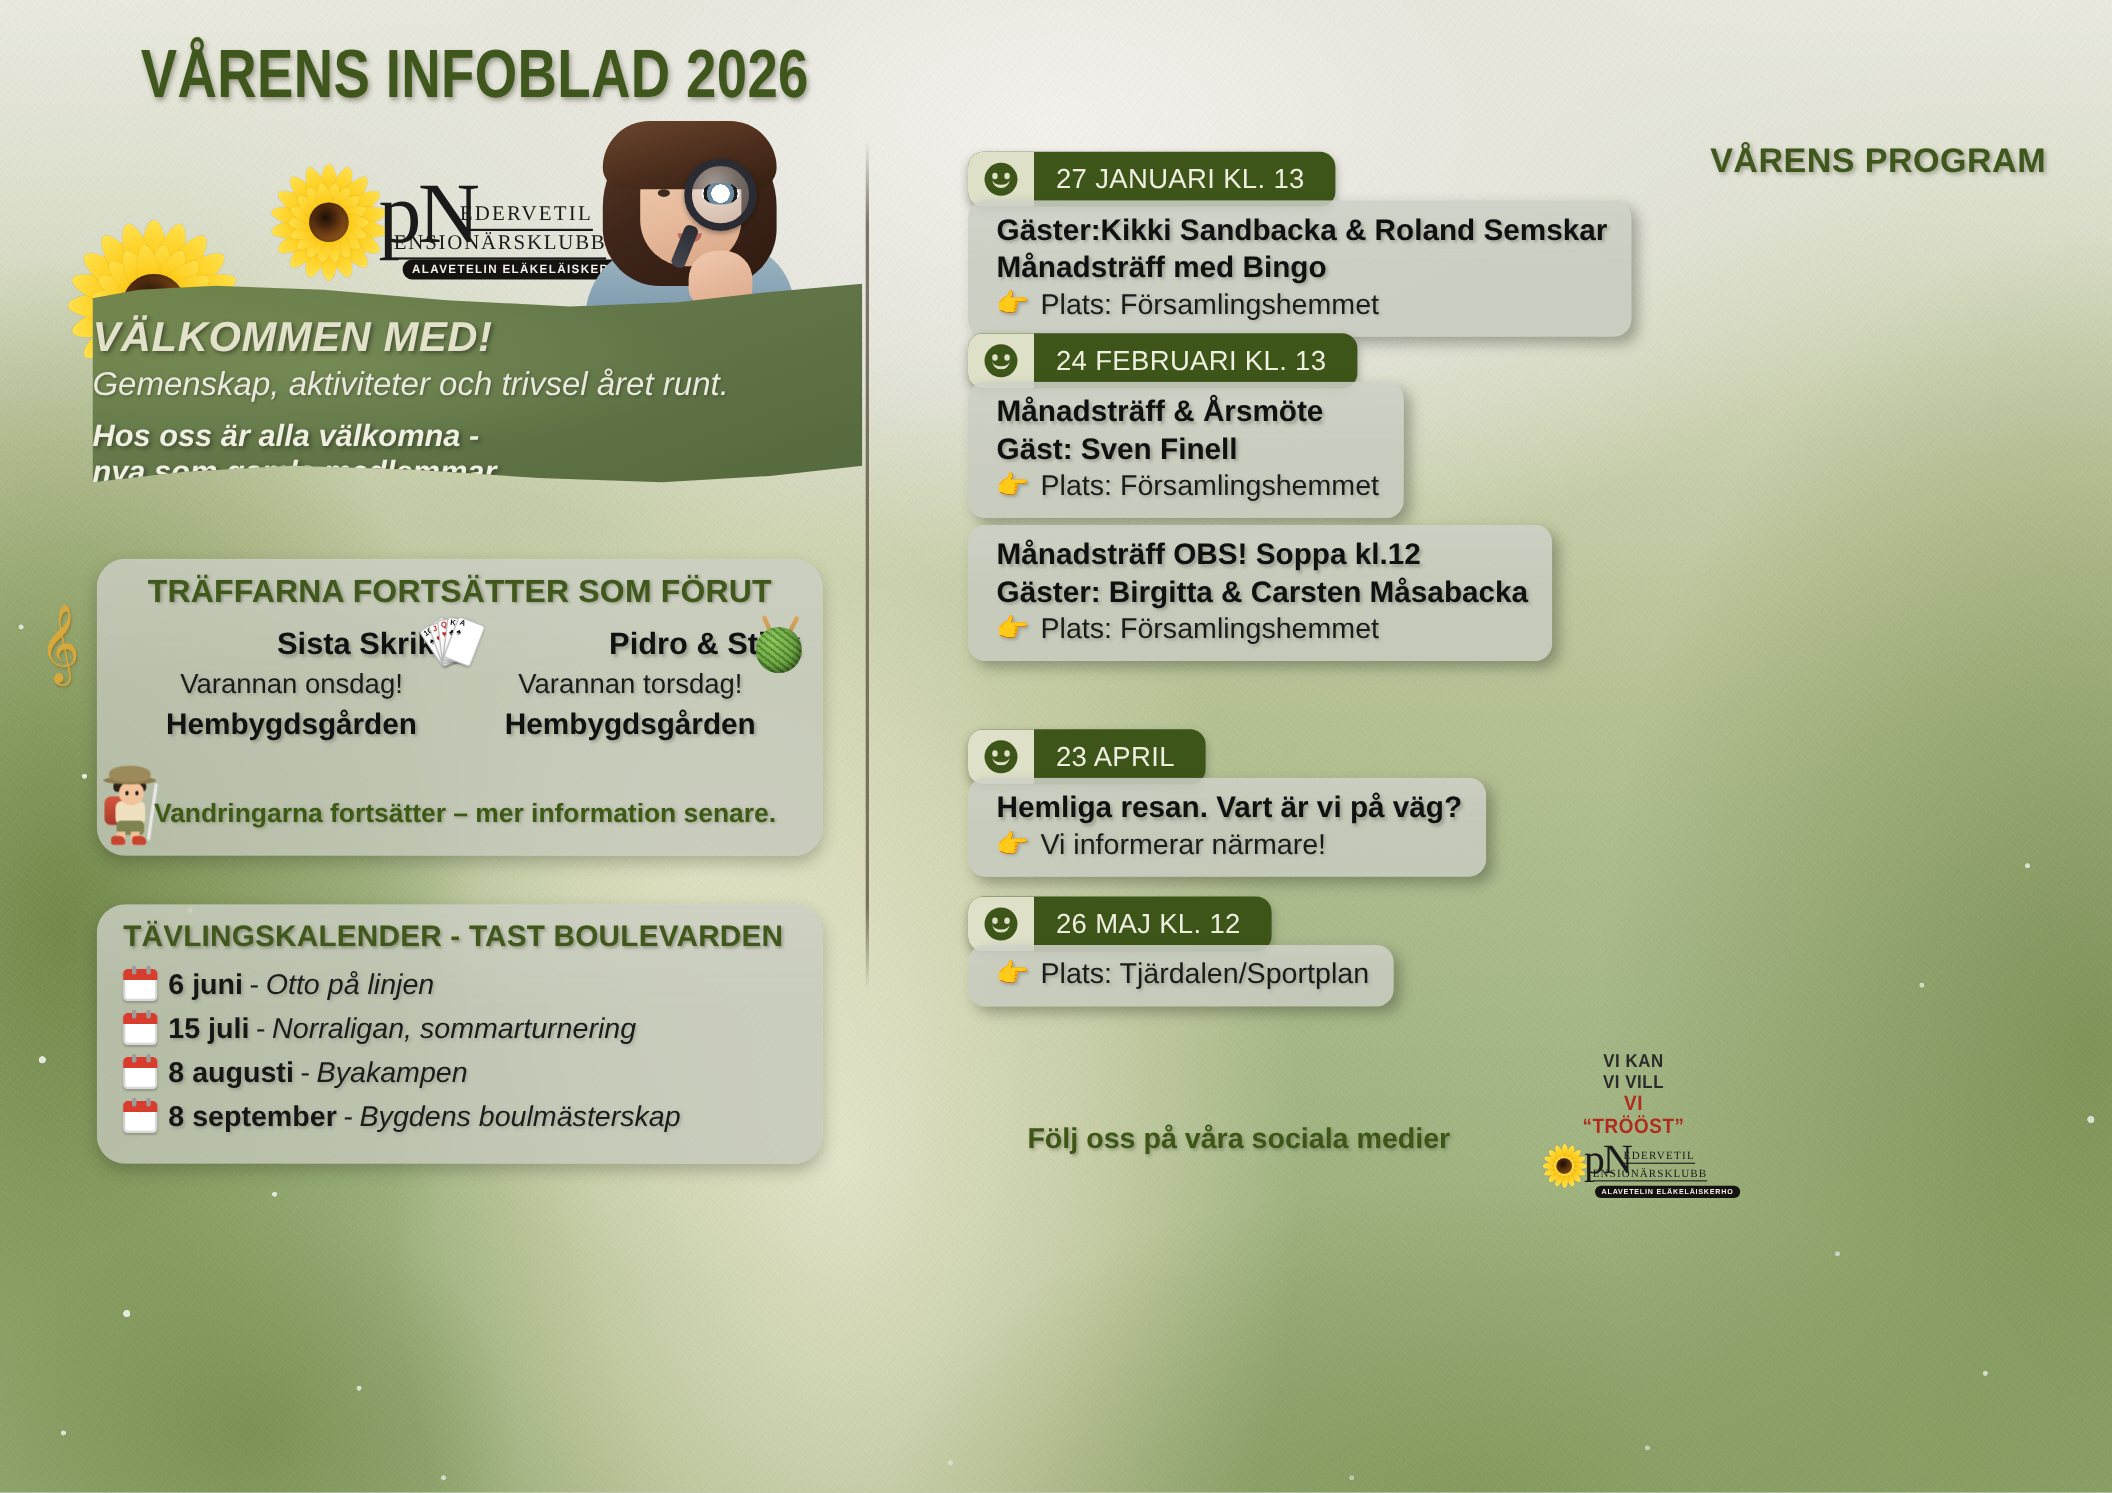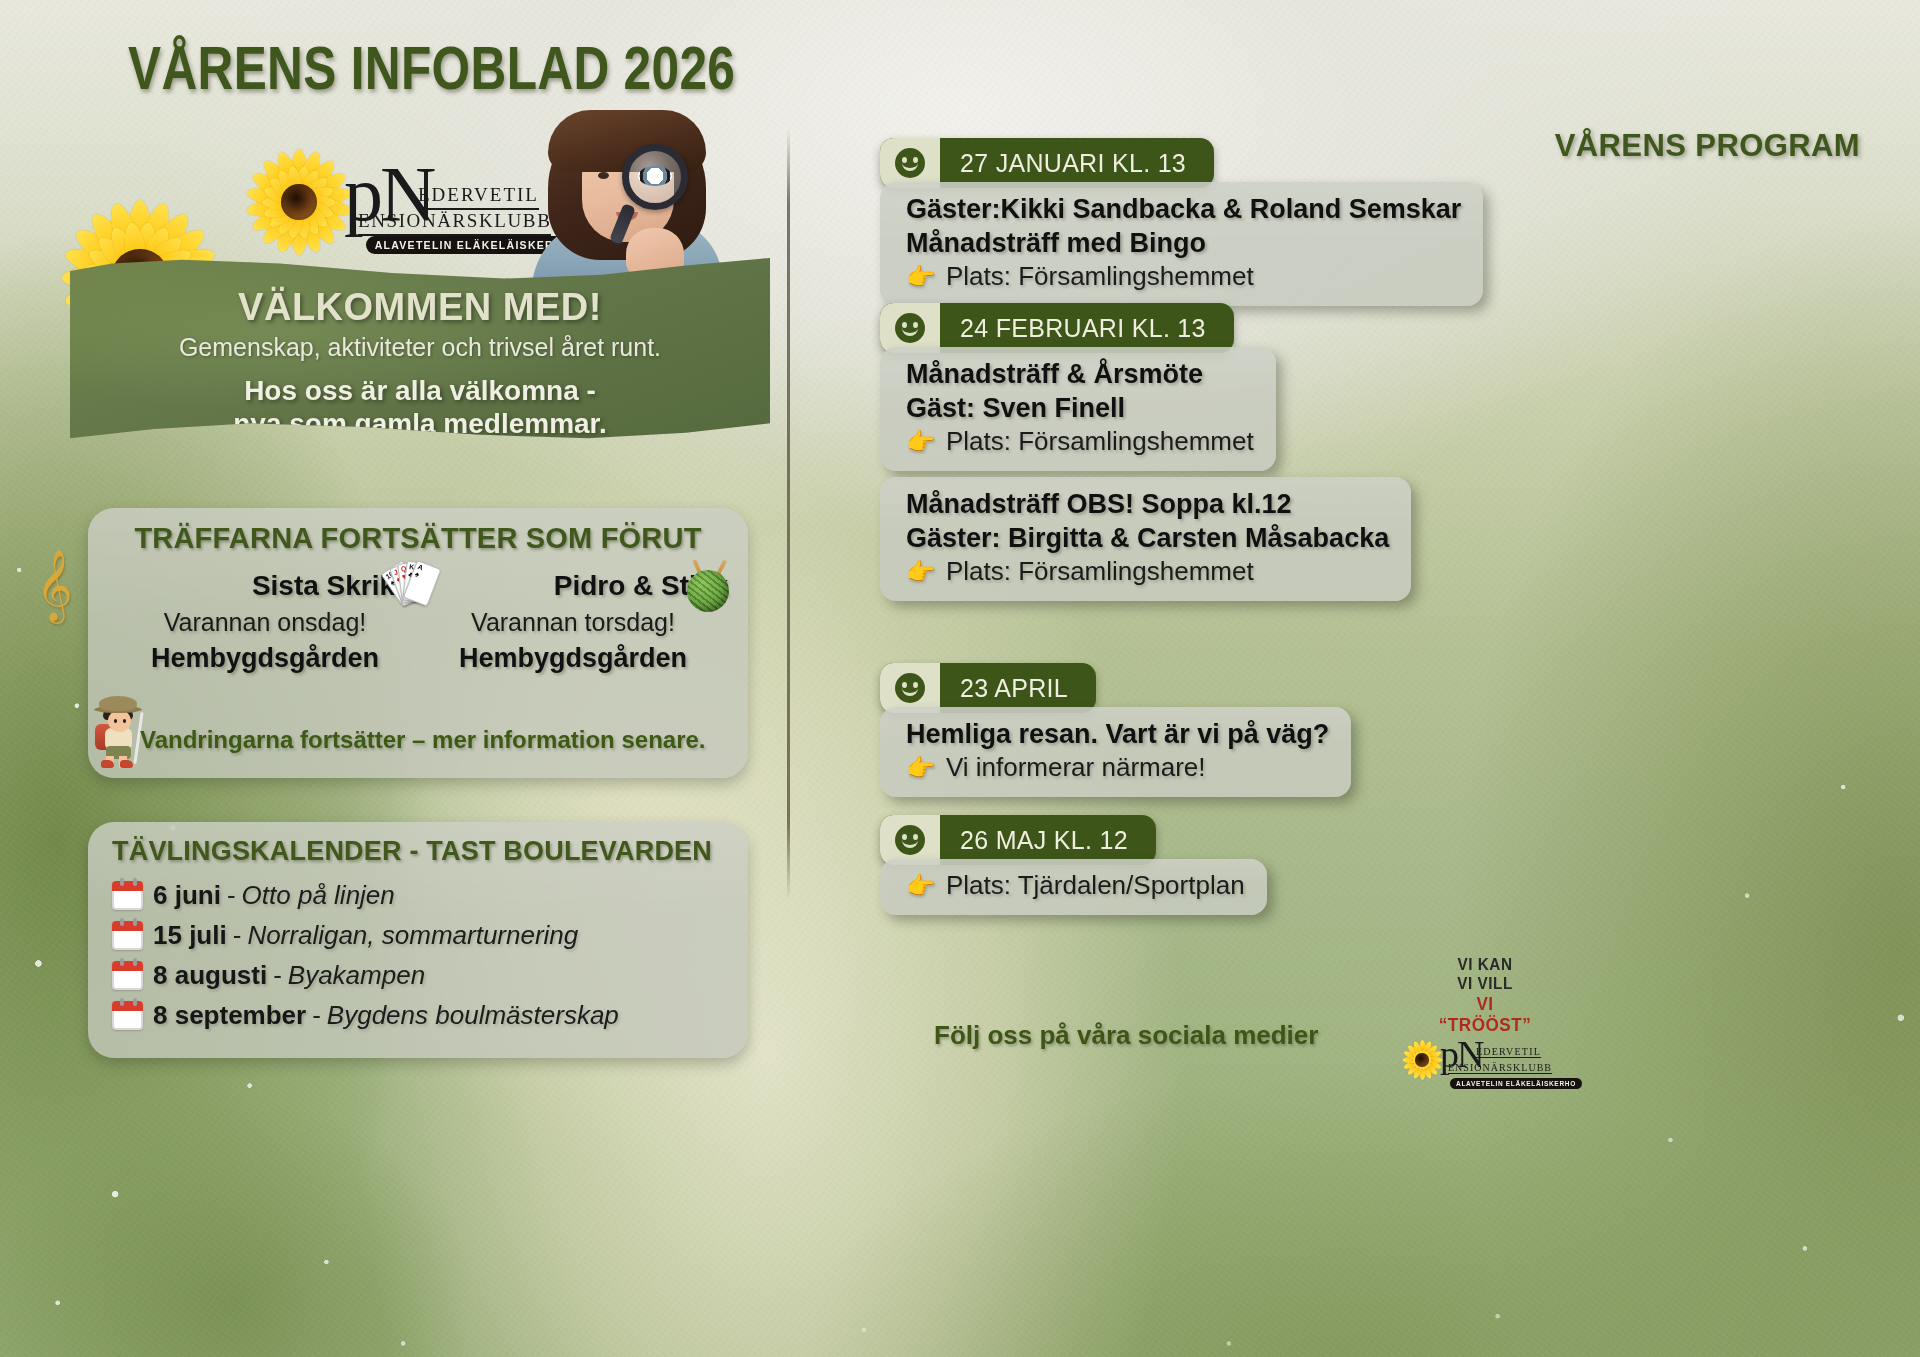--- a/index.html
+++ b/index.html
@@ -203,39 +203,40 @@
   }
   .w-hand {
     position: absolute; left: 96px; top: 120px; width: 58px; height: 50px;
     background: linear-gradient(160deg, #f0c9ae, #dda98a);
     border-radius: 26px 26px 16px 16px;
   }
 
   
   #welcome-banner {
     position: absolute;
-    left: 70px; top: 256px;
+    left: 84px; top: 256px;
     width: 700px; height: 188px;
     background:
       radial-gradient(ellipse 70% 60% at 30% 40%, rgba(130,150,92,.55) 0%, rgba(110,130,78,0) 70%),
       linear-gradient(160deg, #72864c 0%, #64784a 40%, #55693e 100%);
     clip-path: polygon(0% 8%, 6% 4%, 16% 2%, 30% 4%, 46% 9%, 62% 12%, 76% 10%, 88% 5%, 100% 1%,
                        100% 89%, 88% 94%, 74% 97%, 58% 95%, 42% 91%, 26% 89%, 12% 92%, 0% 97%);
     box-shadow: 0 5px 14px rgba(40,50,25,.35);
-    text-align: center;
+    text-align: left;
     color: #e7e7d2;
     padding-top: 30px;
+    font-style: italic;
   }
   #welcome-banner .wb-title {
     font-size: 38px; font-weight: 700; letter-spacing: .5px;
     color: #e2e2cb; text-shadow: 2px 2px 4px rgba(30,35,20,.55);
     margin-bottom: 4px;
   }
   #welcome-banner .wb-sub {
-    font-size: 25px; font-weight: 400; color: #e9e9dd;
+    font-size: 30px; font-weight: 400; color: #e9e9dd;
     text-shadow: 1px 1px 3px rgba(30,35,20,.45);
     margin-bottom: 12px;
   }
   #welcome-banner .wb-b1, #welcome-banner .wb-b2 {
     font-size: 28px; font-weight: 700; color: #efefe2;
     text-shadow: 2px 2px 4px rgba(30,35,20,.55);
     line-height: 1.18;
   }
 
   

